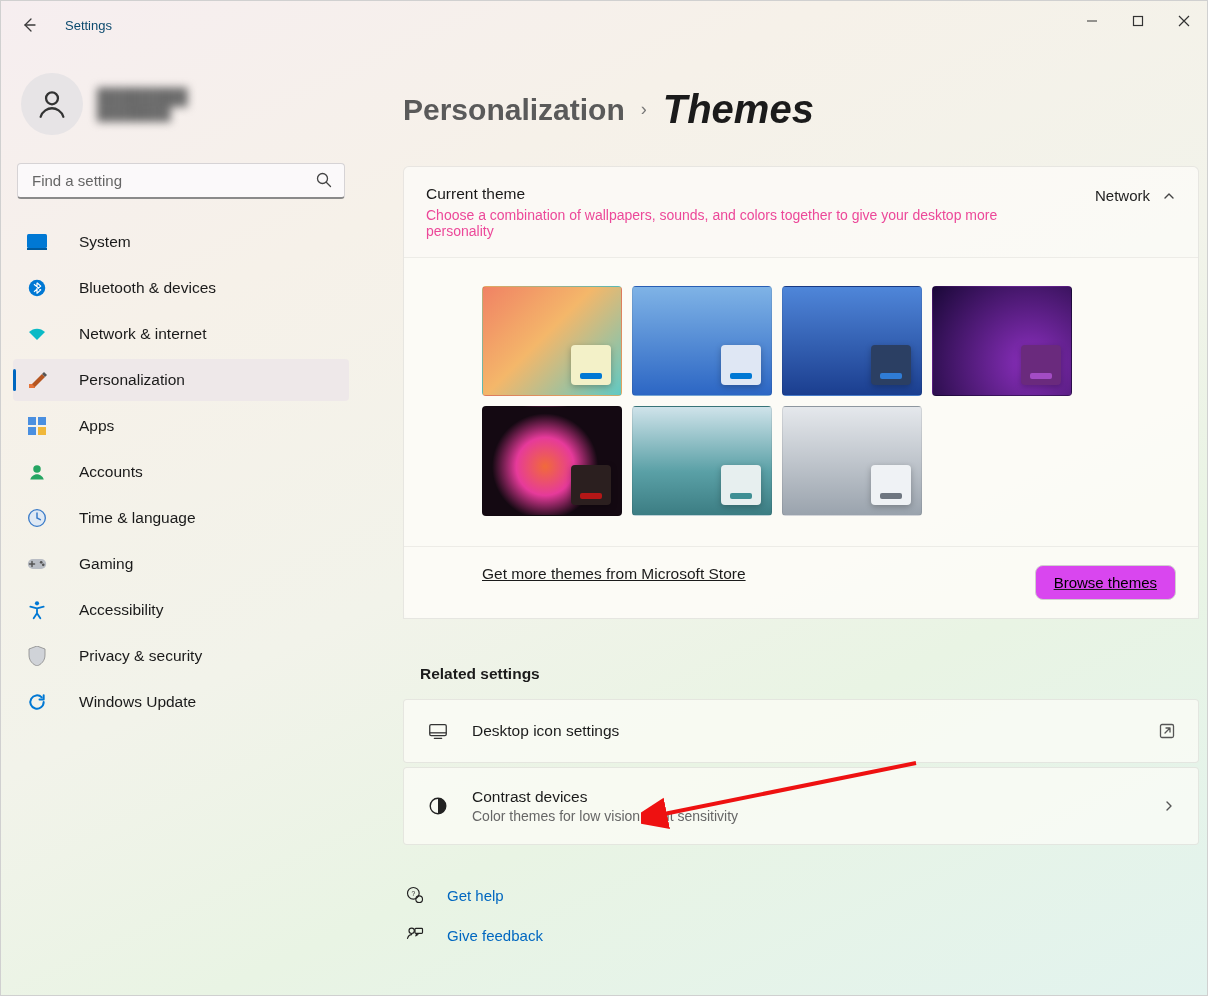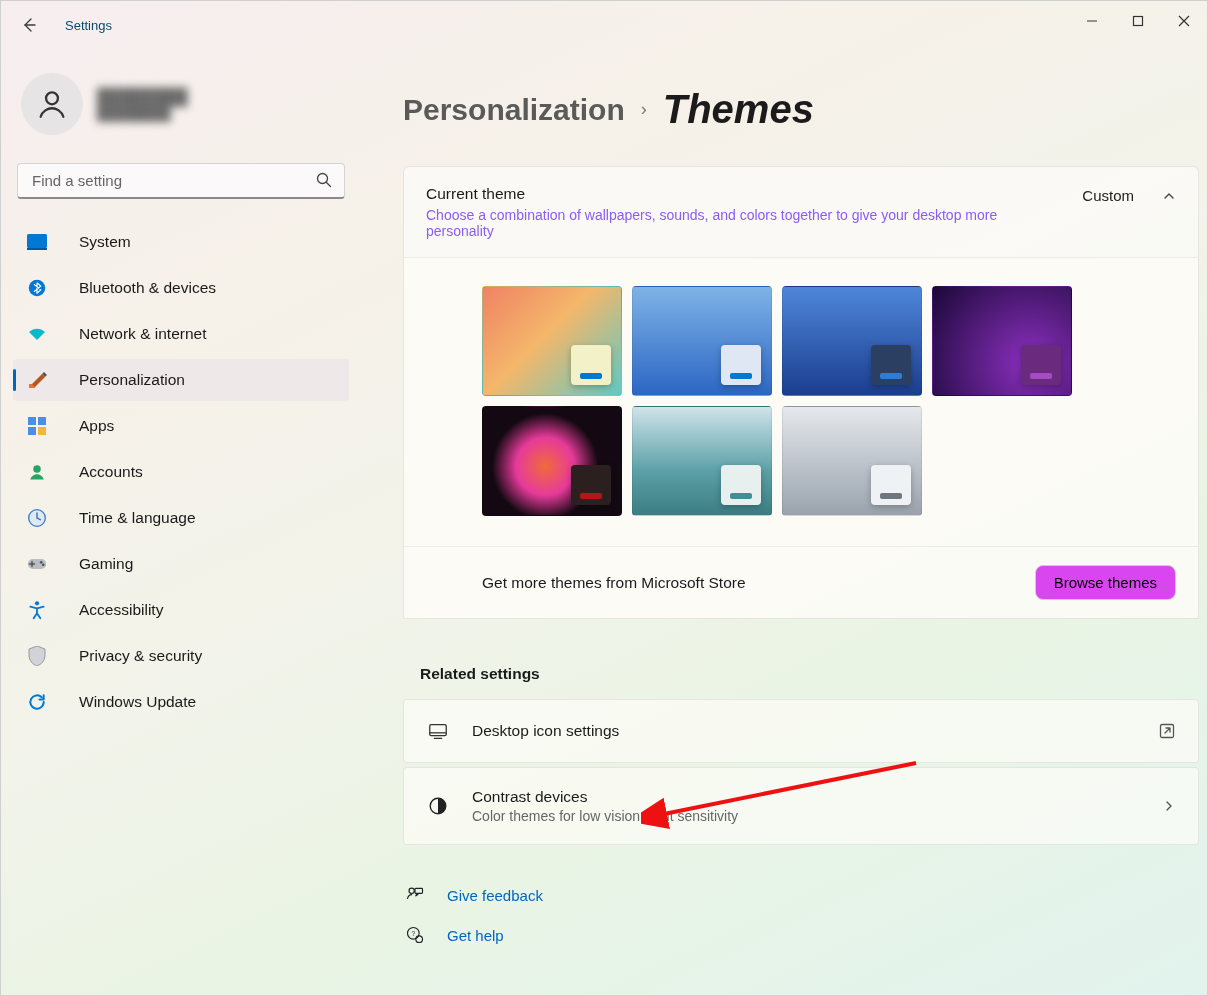--- a/index.html
+++ b/index.html
@@ -55,33 +55,33 @@
   .crumbs .chev { font-size:18px; color:#777; }
   .crumbs .cur { font-size:40px; font-weight:600; color:#1b1b1b;font-style:italic; }
 
   .card {
     background: rgba(253,252,250,0.7);
     border:1px solid rgba(0,0,0,0.08);
     border-radius:6px;
     margin-bottom: 6px;
   }
   .card.top { border-radius:6px 6px 0 0; }
-  .theme-card-head { display:flex; align-items:flex-start; padding:18px 22px; gap:28px; }
+  .theme-card-head { display:flex; align-items:flex-start; padding:18px 22px; gap:12px; }
   .theme-card-head .info { flex:1; }
   .theme-card-head .t { font-size:15.5px; color:#1a1a1a; margin-bottom:4px; }
-  .theme-card-head .d { font-size:14px; color:#8b5cf6; max-width:620px; }
+  .theme-card-head .d { font-size:14px; color:#ec4899; max-width:620px; }
   .theme-card-head .val { font-size:15px; color:#222; margin-top:2px; }
 
   .theme-grid-wrap { border-top:1px solid rgba(0,0,0,0.06); padding: 28px 22px 30px 78px; background:rgba(253,251,246,0.6);}
   .theme-grid { display:grid; grid-template-columns: repeat(4, 140px); grid-gap:10px; }
   .theme-tile { position:relative; width:140px; height:110px; border-radius:4px; overflow:hidden; border:1px solid rgba(0,0,0,0.08);}
   .theme-tile .chip { position:absolute; right:10px; bottom:10px; width:40px; height:40px; border-radius:4px; box-shadow:0 2px 6px rgba(0,0,0,0.25); display:flex; align-items:flex-end; justify-content:center; padding-bottom:6px;}
   .theme-tile .chip span { width:22px; height:6px; border-radius:2px; display:block;}
 
-  .store-row { border-top:1px solid rgba(0,0,0,0.06); display:flex; align-items:center; padding:18px 22px 18px 78px; background:rgba(253,251,246,0.6); border-radius:0 0 6px 6px;}
+  .store-row { border-top:1px solid rgba(0,0,0,0.06); display:flex; padding:18px 22px 18px 78px; background:rgba(253,251,246,0.6); border-radius:0 0 6px 6px;text-decoration:underline;}
   .store-row .txt { flex:1; font-size:15.5px; }
   .browse-btn { padding:8px 18px; background:#d946ef; border:1px solid #d0cfce; border-radius:8px; font-size:15px; }
 
   .section-h { font-size:15.5px; font-weight:600; margin: 46px 0 16px 17px; }
 
   .row-card { display:flex; align-items:center; padding:20px 22px; gap:22px; background:rgba(253,252,248,0.7); border:1px solid rgba(0,0,0,0.08); border-radius:4px; margin-bottom:4px;}
   .row-card .ric { width:24px; display:flex; justify-content:center; }
   .row-card .rtext { flex:1; }
   .row-card .rt { font-size:15.5px; }
   .row-card .rd { font-size:14px; color:#666; margin-top:2px;}
@@ -263,21 +263,21 @@
       <span class="chev">›</span>
       <span class="cur">Themes</span>
     </div>
 
     <div class="card top">
       <div class="theme-card-head">
         <div class="info">
           <div class="t">Current theme</div>
           <div class="d">Choose a combination of wallpapers, sounds, and colors together to give your desktop more personality</div>
         </div>
-        <div class="val">Custom</div>
+        <div class="val">Network</div>
         <div style="margin-top:4px;">
           <svg width="14" height="14" viewBox="0 0 14 14">
               <path d="M3 9l4-4 4 4" stroke="#444" stroke-width="1.4" fill="none" stroke-linecap="round" stroke-linejoin="round"></path>
             </svg>
         </div>
       </div>
       <div class="theme-grid-wrap">
         <div class="theme-grid" id="theme-grid">
             <div class="theme-tile" style="background: linear-gradient(135deg, rgb(240, 130, 100), rgb(244, 183, 106) 45%, rgb(96, 201, 196));">
               <div class="chip" style="background:#f3f1c8">
@@ -356,40 +356,40 @@
       </div>
       <div class="raction">
         <svg width="14" height="14" viewBox="0 0 14 14">
             <path d="M5 3l4 4-4 4" stroke="#555" stroke-width="1.4" fill="none" stroke-linecap="round" stroke-linejoin="round"></path>
           </svg>
       </div>
     </div>
 
     <div style="height:26px"></div>
 
+    <div class="help-row">
+      <span>
+        <svg width="20" height="20" viewBox="0 0 24 24">
+            <circle cx="10" cy="10" r="7" stroke="#222" stroke-width="1.4" fill="none"></circle>
+            <circle cx="17" cy="17" r="4" stroke="#222" stroke-width="1.4" fill="none"></circle>
+            <text x="10" y="13" font-size="8" text-anchor="middle" fill="#222">?</text>
+          </svg>
+      </span>
+      <a href="#">Get help</a>
+    </div>
     <div class="help-row">
       <span>
         <svg width="20" height="20" viewBox="0 0 24 24">
             <circle cx="8" cy="7" r="3.2" stroke="#222" stroke-width="1.4" fill="none"></circle>
             <path d="M3 16c1-3 3.5-4.5 5-4.5" stroke="#222" stroke-width="1.4" fill="none" stroke-linecap="round"></path>
             <rect x="12" y="4" width="9" height="6" rx="1" stroke="#222" stroke-width="1.4" fill="none"></rect>
             <path d="M14 10l-1 3 3-2" stroke="#222" stroke-width="1.4" fill="none" stroke-linejoin="round"></path>
           </svg>
       </span>
       <a href="#">Give feedback</a>
-    </div>
-    <div class="help-row">
-      <span>
-        <svg width="20" height="20" viewBox="0 0 24 24">
-            <circle cx="10" cy="10" r="7" stroke="#222" stroke-width="1.4" fill="none"></circle>
-            <circle cx="17" cy="17" r="4" stroke="#222" stroke-width="1.4" fill="none"></circle>
-            <text x="10" y="13" font-size="8" text-anchor="middle" fill="#222">?</text>
-          </svg>
-      </span>
-      <a href="#">Get help</a>
     </div>
   </div>
 </div>
 
 <svg class="arrow-anno" width="300" height="90">
   <defs>
       <marker id="ah" markerWidth="12" markerHeight="12" refX="2" refY="4" orient="auto">
         <path d="M0 0 L10 4 L0 8 z" fill="#e11"></path>
       </marker>
     </defs>

